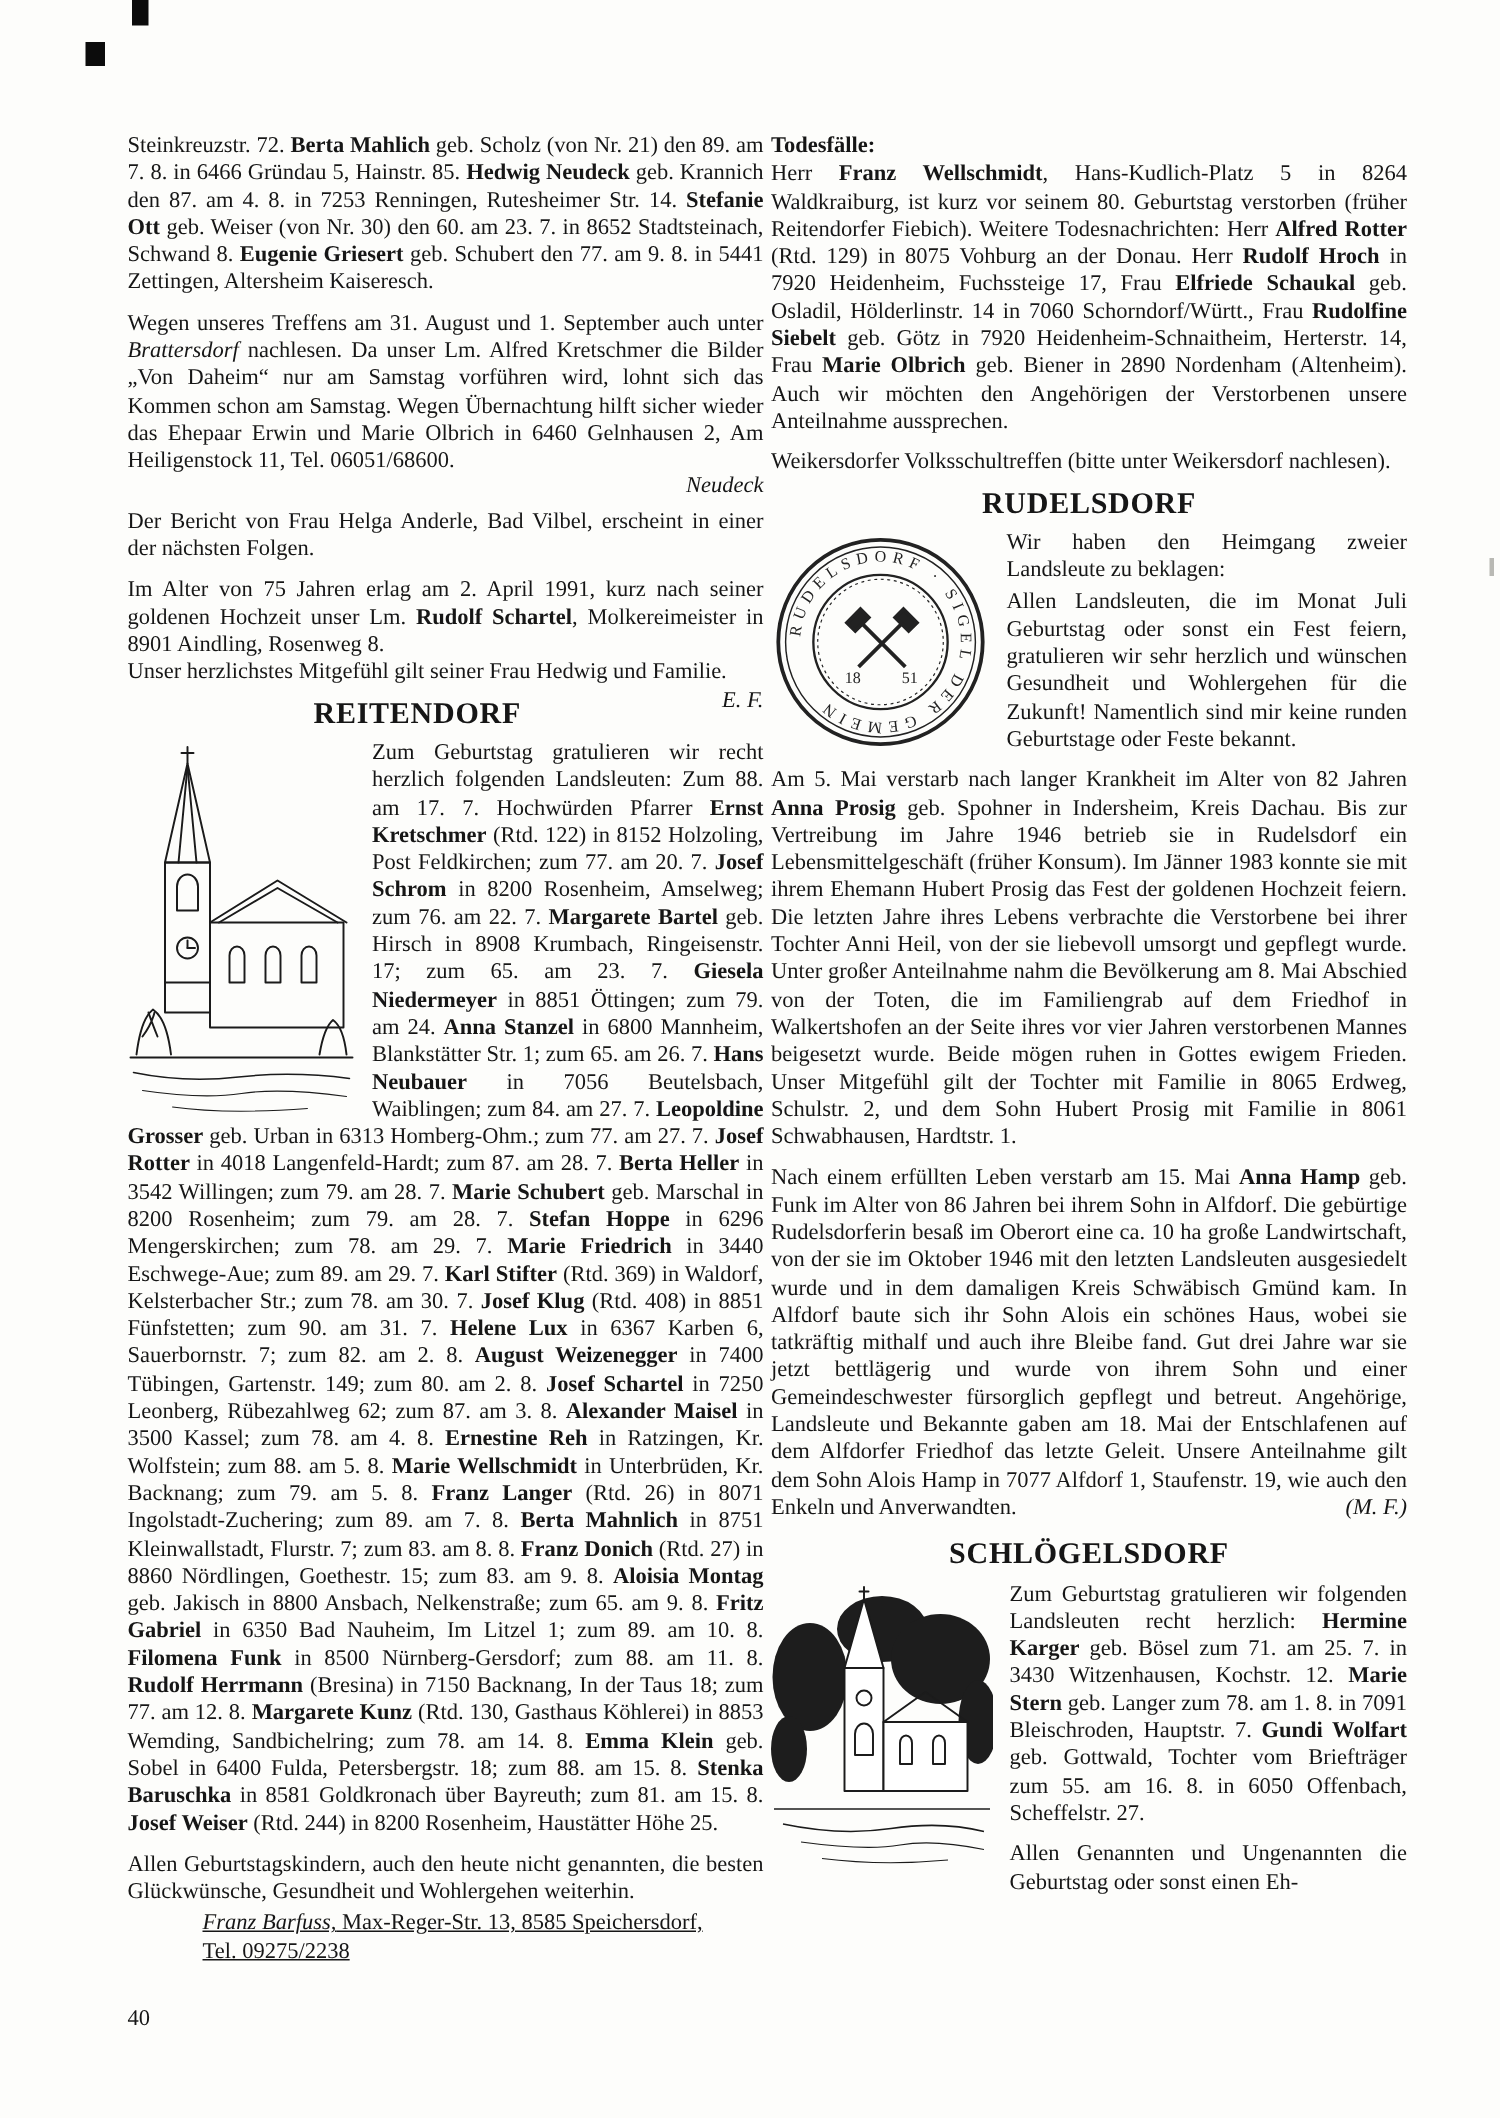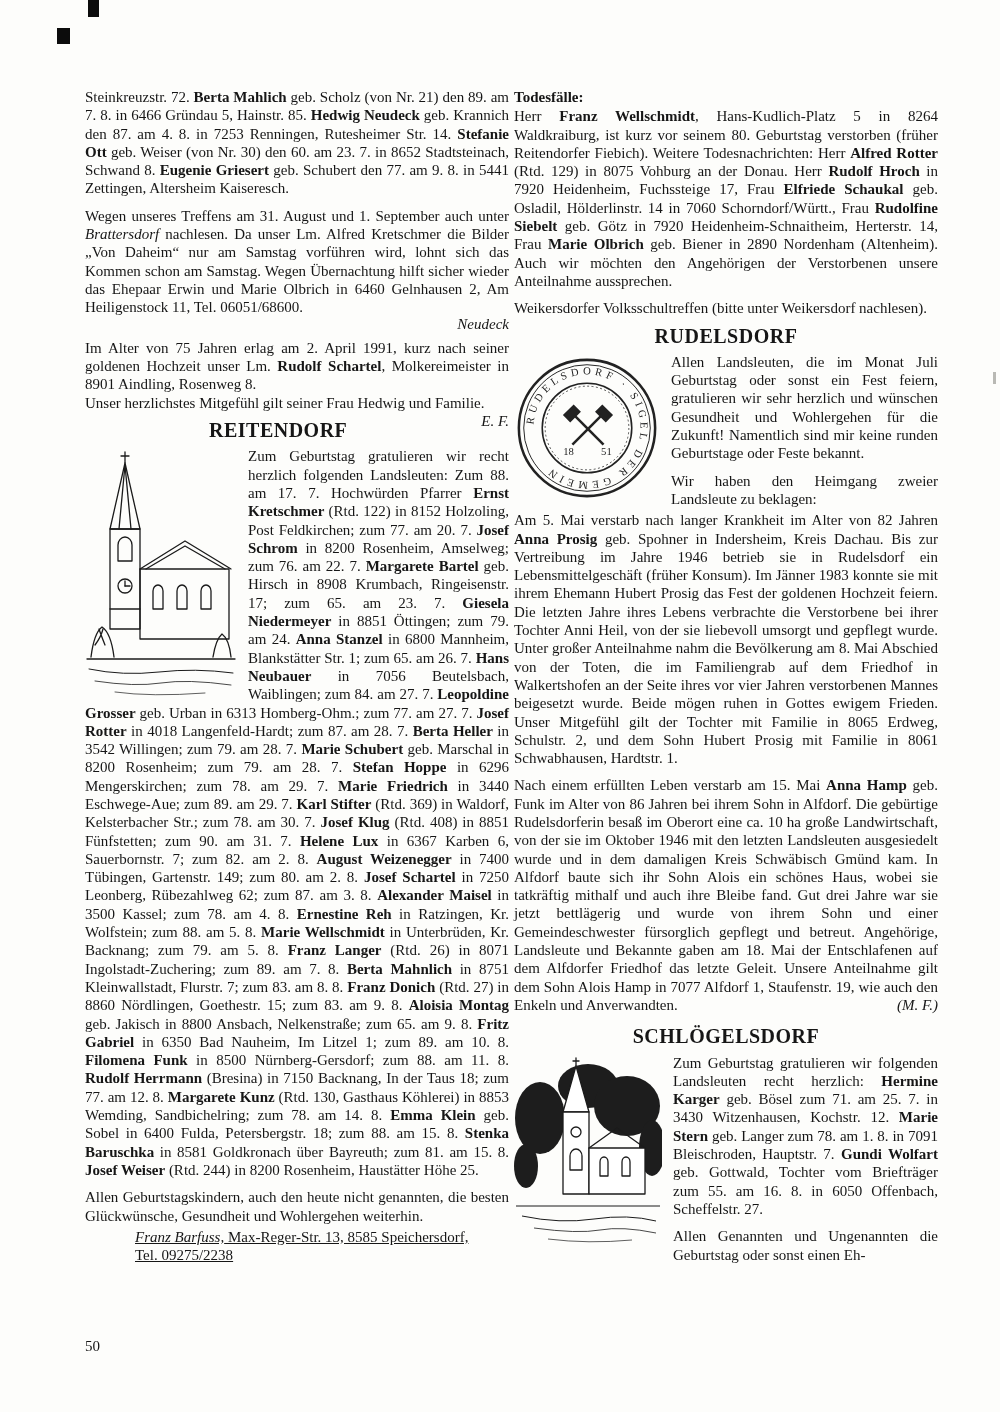--- a/index.html
+++ b/index.html
@@ -56,20 +56,21 @@
   <div class="regmark regmark-2"></div>
   <div class="edge-mark"></div>
 
   <div class="col col-left">
 
     <p class="para">Steinkreuzstr. 72. <b>Berta Mahlich</b> geb. Scholz (von Nr. 21) den 89. am 7. 8. in 6466 Gründau 5, Hainstr. 85. <b>Hedwig Neudeck</b> geb. Krannich den 87. am 4. 8. in 7253 Renningen, Rutesheimer Str. 14. <b>Stefanie Ott</b> geb. Weiser (von Nr. 30) den 60. am 23. 7. in 8652 Stadtsteinach, Schwand 8. <b>Eugenie Griesert</b> geb. Schubert den 77. am 9. 8. in 5441 Zettingen, Altersheim Kaiseresch.</p>
 
     <p class="para mini">Wegen unseres Treffens am 31. August und 1. September auch unter <i>Brattersdorf</i> nachlesen. Da unser Lm. Alfred Kretschmer die Bilder „Von Daheim“ nur am Samstag vorführen wird, lohnt sich das Kommen schon am Samstag. Wegen Übernachtung hilft sicher wieder das Ehepaar Erwin und Marie Olbrich in 6460 Gelnhausen 2, Am Heiligenstock 11, Tel. 06051/68600.</p>
     <p class="para sig-right"><i>Neudeck</i></p>
 
+    <p class="para">Der Bericht von Frau Helga Anderle, Bad Vilbel, erscheint in einer der nächsten Folgen.</p>
 
     <p class="para tight">Im Alter von 75 Jahren erlag am 2. April 1991, kurz nach seiner goldenen Hochzeit unser Lm. <b>Rudolf Schartel</b>, Molkereimeister in 8901 Aindling, Rosenweg 8.</p>
     <p class="para"><span>Unser herzlichstes Mitgefühl gilt seiner Frau Hedwig und Familie.</span><span class="sig-float"><i>E. F.</i></span></p>
 
     <div class="section">
       <h3 class="sec-head">REITENDORF</h3>
       <div class="fig">
         <svg width="152" height="250" viewBox="0 0 152 250">
           <g stroke="#1b1b1b" fill="none" stroke-width="1.3" stroke-linecap="round" stroke-linejoin="round">
 
@@ -141,22 +142,22 @@
           <g stroke="#222" stroke-width="2.6" fill="#222">
             <line x1="60" y1="92" x2="92" y2="60"></line>
             <line x1="60" y1="60" x2="92" y2="92"></line>
             <rect x="86" y="56" width="13" height="8" transform="rotate(45 92.5 60)"></rect>
             <rect x="53" y="56" width="13" height="8" transform="rotate(-45 59.5 60)"></rect>
           </g>
           <text x="56" y="103" font-family="Liberation Serif, serif" font-size="11" fill="#222" text-anchor="middle">18</text>
           <text x="95" y="103" font-family="Liberation Serif, serif" font-size="11" fill="#222" text-anchor="middle">51</text>
         </svg>
       </div>
+      <p class="para mini">Wir haben den Heimgang zweier Landsleute zu beklagen:</p>
       <p class="para">Allen Landsleuten, die im Monat Juli Geburtstag oder sonst ein Fest feiern, gratulieren wir sehr herzlich und wünschen Gesundheit und Wohlergehen für die Zukunft! Namentlich sind mir keine runden Geburtstage oder Feste bekannt.</p>
-      <p class="para mini">Wir haben den Heimgang zweier Landsleute zu beklagen:</p>
       <p class="para">Am 5. Mai verstarb nach langer Krankheit im Alter von 82 Jahren <b>Anna Prosig</b> geb. Spohner in Indersheim, Kreis Dachau. Bis zur Vertreibung im Jahre 1946 betrieb sie in Rudelsdorf ein Lebensmittelgeschäft (früher Konsum). Im Jänner 1983 konnte sie mit ihrem Ehemann Hubert Prosig das Fest der goldenen Hochzeit feiern. Die letzten Jahre ihres Lebens verbrachte die Verstorbene bei ihrer Tochter Anni Heil, von der sie liebevoll umsorgt und gepflegt wurde. Unter großer Anteilnahme nahm die Bevölkerung am 8. Mai Abschied von der Toten, die im Familiengrab auf dem Friedhof in Walkertshofen an der Seite ihres vor vier Jahren verstorbenen Mannes beigesetzt wurde. Beide mögen ruhen in Gottes ewigem Frieden. Unser Mitgefühl gilt der Tochter mit Familie in 8065 Erdweg, Schulstr. 2, und dem Sohn Hubert Prosig mit Familie in 8061 Schwabhausen, Hardtstr. 1.</p>
       <p class="para"><span>Nach einem erfüllten Leben verstarb am 15. Mai <b>Anna Hamp</b> geb. Funk im Alter von 86 Jahren bei ihrem Sohn in Alfdorf. Die gebürtige Rudelsdorferin besaß im Oberort eine ca. 10 ha große Landwirtschaft, von der sie im Oktober 1946 mit den letzten Landsleuten ausgesiedelt wurde und in dem damaligen Kreis Schwäbisch Gmünd kam. In Alfdorf baute sich ihr Sohn Alois ein schönes Haus, wobei sie tatkräftig mithalf und auch ihre Bleibe fand. Gut drei Jahre war sie jetzt bettlägerig und wurde von ihrem Sohn und einer Gemeindeschwester fürsorglich gepflegt und betreut. Angehörige, Landsleute und Bekannte gaben am 18. Mai der Entschlafenen auf dem Alfdorfer Friedhof das letzte Geleit. Unsere Anteilnahme gilt dem Sohn Alois Hamp in 7077 Alfdorf 1, Staufenstr. 19, wie auch den Enkeln und Anverwandten.</span><span class="sig-float"><i>(M. F.)</i></span></p>
     </div>
 
     <div class="section">
       <h3 class="sec-head">SCHLÖGELSDORF</h3>
       <div class="fig">
         <svg width="148" height="190" viewBox="0 0 148 190">
 
           <g fill="#1d1d1d">
@@ -188,15 +189,15 @@
             <path d="M34 183 q40 5 84 1" stroke-width="0.7"></path>
           </g>
         </svg>
       </div>
       <p class="para">Zum Geburtstag gratulieren wir folgenden Landsleuten recht herzlich: <b>Hermine Karger</b> geb. Bösel zum 71. am 25. 7. in 3430 Witzenhausen, Kochstr. 12. <b>Marie Stern</b> geb. Langer zum 78. am 1. 8. in 7091 Bleischroden, Hauptstr. 7. <b>Gundi Wolfart</b> geb. Gottwald, Tochter vom Briefträger zum 55. am 16. 8. in 6050 Offenbach, Scheffelstr. 27.</p>
       <p class="para">Allen Genannten und Ungenannten die Geburtstag oder sonst einen Eh-</p>
     </div>
 
   </div>
 
-  <div class="page-number">50</div>
+  <div class="page-number">40</div>
 
 </div>
 
 </body></html>

